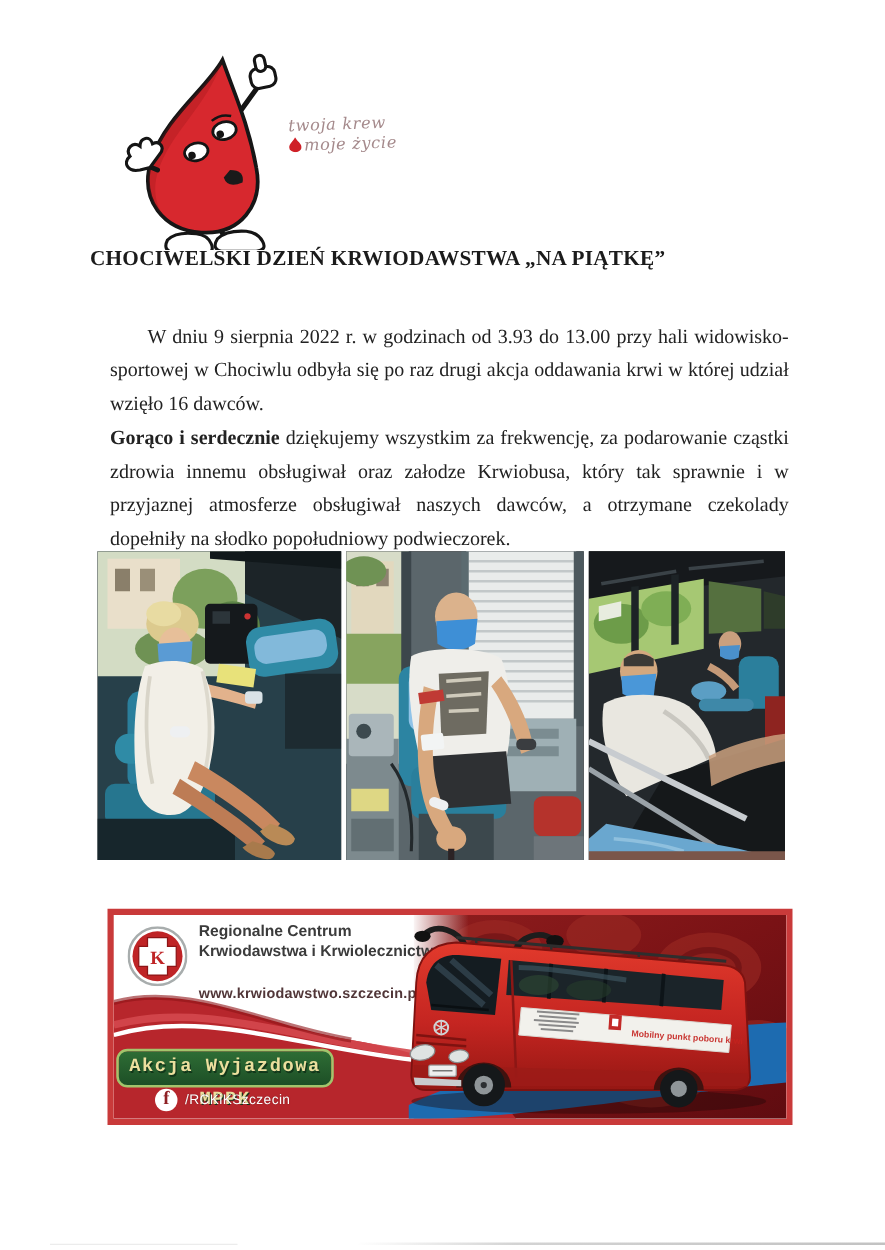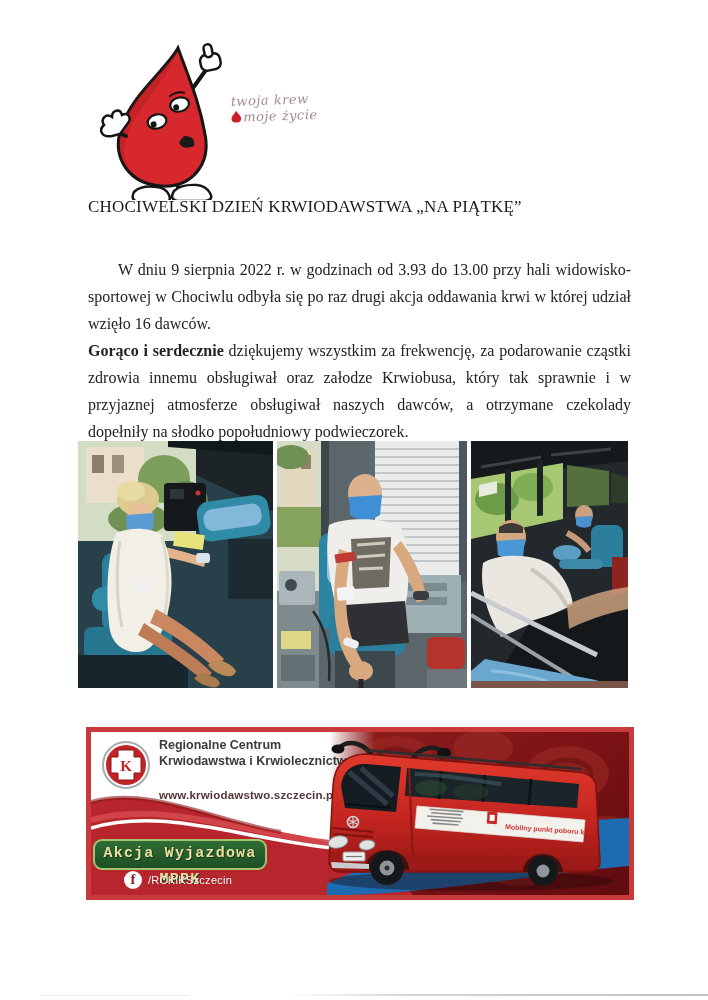--- a/index.html
+++ b/index.html
@@ -8,22 +8,22 @@
 
   
   .mascot{position:absolute;left:100px;top:42px;width:145px;height:158px;}
   .tagline{position:absolute;left:231px;top:92px;width:110px;
            font-family:"DejaVu Serif", serif;font-style:italic;
            font-size:13px;line-height:16px;color:#a58a8c;letter-spacing:.5px;
            transform:rotate(-2deg);}
   .tagline .drop-bullet{display:inline-block;vertical-align:-1px;margin-right:2px;}
 
   
-  .title{position:absolute;left:88px;top:197px;width:560px;margin:0;
-         font-size:17px;font-weight:normal;letter-spacing:.2px;color:#1b1b1b;white-space:nowrap;}
+  .title{position:absolute;left:72px;top:197px;width:560px;margin:0;
+         font-size:17px;font-weight:bold;letter-spacing:.2px;color:#1b1b1b;white-space:nowrap;}
   .article{position:absolute;left:88px;top:256px;width:543px;
            font-size:16px;line-height:27px;text-align:justify;color:#222;}
   .article p{margin:0;}
   .article .p1{text-indent:30px;}
   .lead-bold{font-weight:bold;}
 
   
   .photos{position:absolute;left:78px;top:441px;display:flex;gap:4px;}
   .photos svg{display:block;background:#222;}
 

